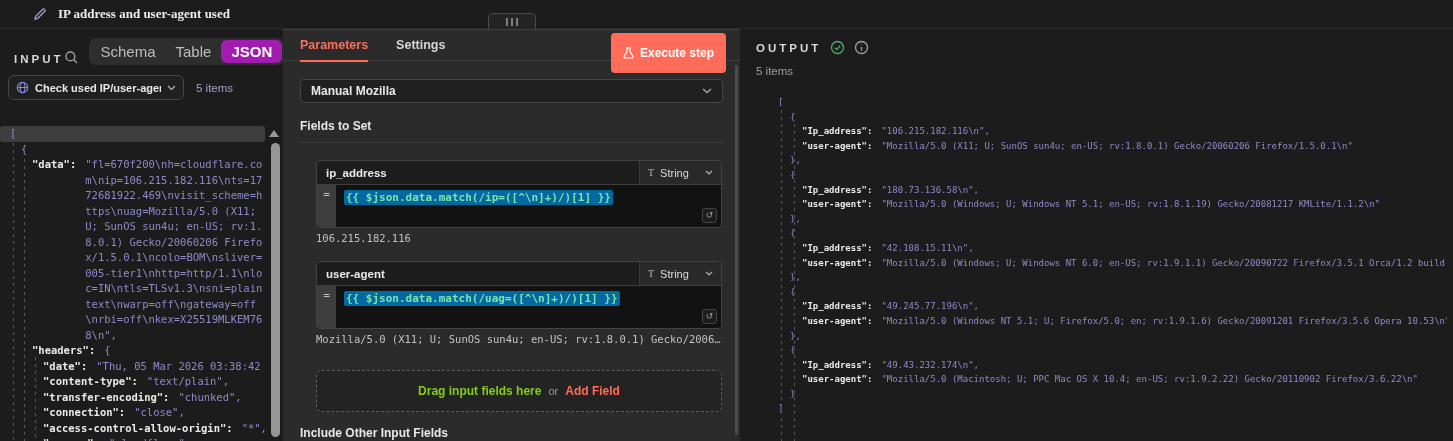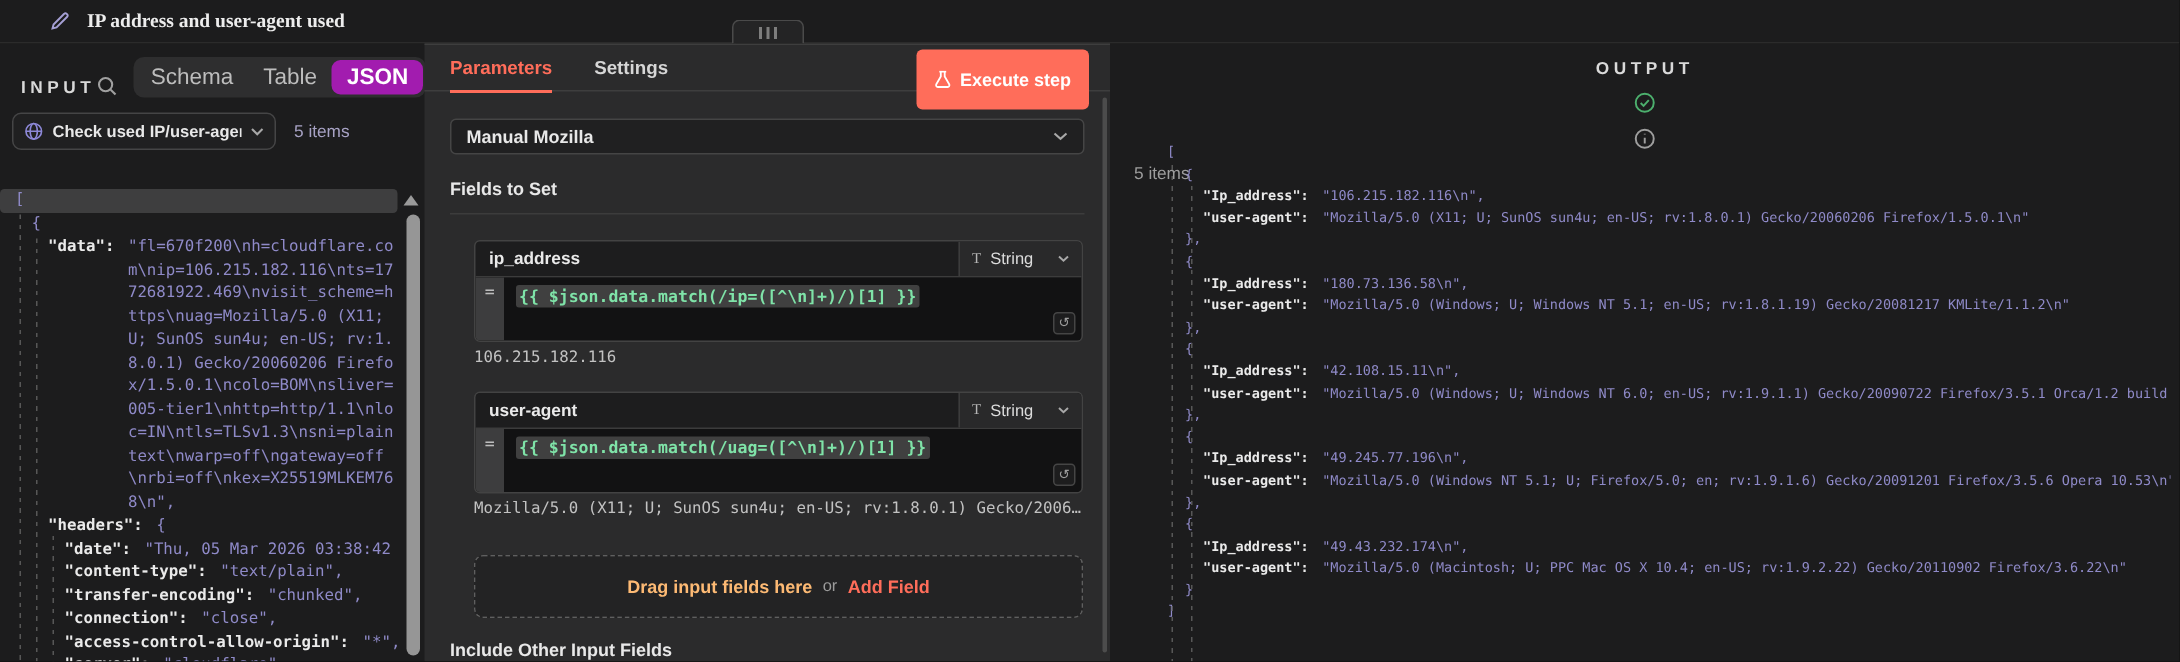--- a/index.html
+++ b/index.html
@@ -83,42 +83,42 @@
   .divider { margin-top:9px; height:1px; background:#3c3c3c; }
   .fcard { margin-left:16px; width:406px; border:1px solid #434343; border-radius:4px; overflow:hidden; margin-top:17px; }
   .fcard-head { display:flex; height:24px; border-bottom:1px solid #3c3c3c; background:#1d1d1e; }
   .fname { flex:1; display:flex; align-items:center; padding-left:9px; font-size:11.5px; font-weight:bold; color:#eaeaea; }
   .ftype { width:82px; border-left:1px solid #3c3c3c; background:#29292a; display:flex; align-items:center; gap:6px; padding:0 8px; cursor:pointer; }
   .ftype .t-glyph { font-size:10px; color:#b5b5b5; font-family:"Liberation Serif",serif; }
   .ftype .t-name { font-size:11px; color:#dcdcdc; flex:1; }
   .fcard-body { display:flex; min-height:42px; background:#121213; position:relative; }
   .fgutter { width:19px; background:#3d3d3e; color:#bdbdbd; font-size:11px; text-align:center; padding-top:3px; font-family:"DejaVu Sans Mono",monospace; }
   .fexpr { flex:1; padding:5px 8px; font-family:"DejaVu Sans Mono",monospace; font-size:11px; line-height:15px; color:#7fe3a8; }
-  .fexpr .hl-expr { background:#404040; padding:1px 2px; border-radius:2px; font-weight:bold; white-space:pre; }
+  .fexpr .hl-expr { background:#0369a1; padding:1px 2px; border-radius:2px; font-weight:bold; white-space:pre; }
   .expand-btn {
     position:absolute; right:4px; bottom:4px; width:15px; height:15px;
     background:#1d1d1e; border:1px solid #454545; border-radius:3px;
     color:#9d9d9d; font-size:9px; line-height:13px; text-align:center; cursor:pointer;
   }
   .fresult {
     margin:4px 0 0 16px; width:406px; font-family:"DejaVu Sans Mono",monospace; font-size:10.5px; color:#c2c2c2;
     white-space:nowrap; overflow:hidden; text-overflow:ellipsis;
   }
   .drop-zone {
     margin:25px 0 0 16px; width:406px; height:42px; background:#232324;
     border:1px dashed #5f5f5f; border-radius:6px;
     display:flex; align-items:center; justify-content:center; gap:7px; cursor:pointer;
   }
-  .dz-main { font-size:12px; font-weight:bold; color:#fdba74; }
+  .dz-main { font-size:12px; font-weight:bold; color:#84cc16; }
   .dz-or { font-size:11px; color:#9b9b9b; }
   .dz-add { font-size:12px; font-weight:bold; color:#ff6d5a; cursor:pointer; }
   .include-label { margin-top:14px; }
   .mid-scroll { position:absolute; right:2px; top:35px; bottom:6px; width:3px; background:#4c4c4c; border-radius:2px; }
   
-  .out-head { display:flex; align-items:center; gap:9px; padding:11px 16px 0 16px;flex-direction:column; }
+  .out-head { display:flex; align-items:center; gap:9px; padding:11px 16px 0 16px; }
   .out-items { padding:10px 16px 0 16px; font-size:11.5px; color:#9e9e9e; }
   #output-json-code { left:16px; right:6px; top:66px; bottom:0; font-size:9px; overflow:hidden; }
   #output-json-code .jrow { line-height:14.6px; }
   .icon-btn { cursor:pointer; display:inline-flex; }
   .static-icon { display:inline-flex; }
 </style>
 </head>
 <body>
 
 <div class="stage">

